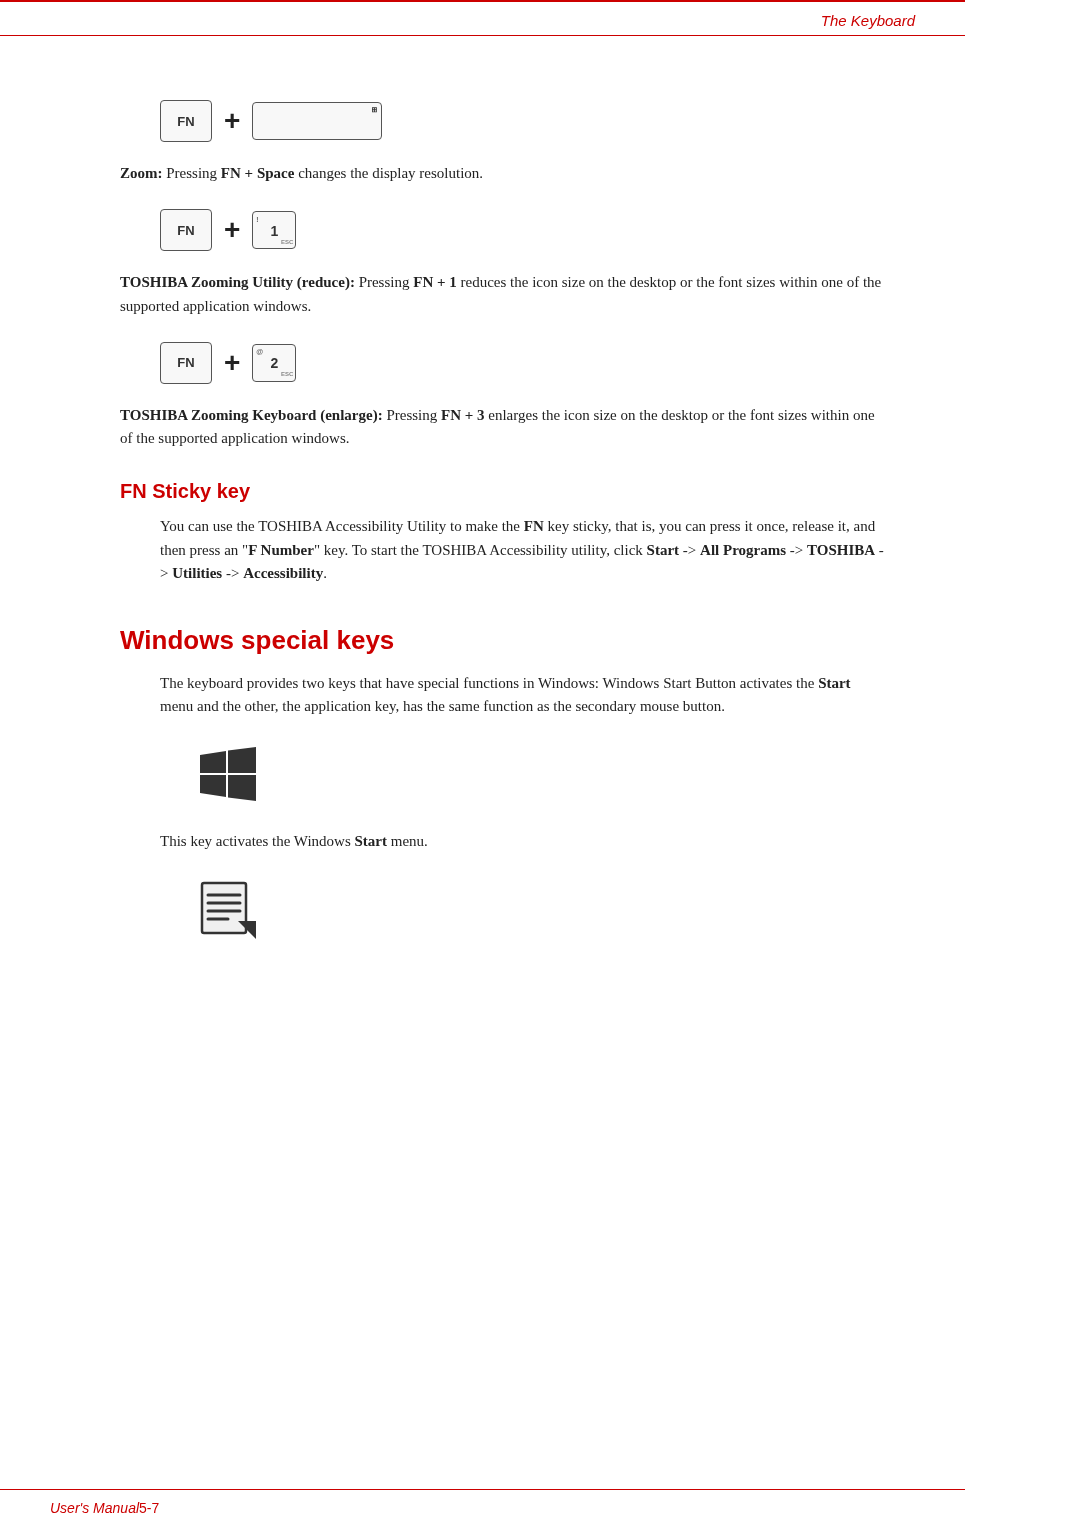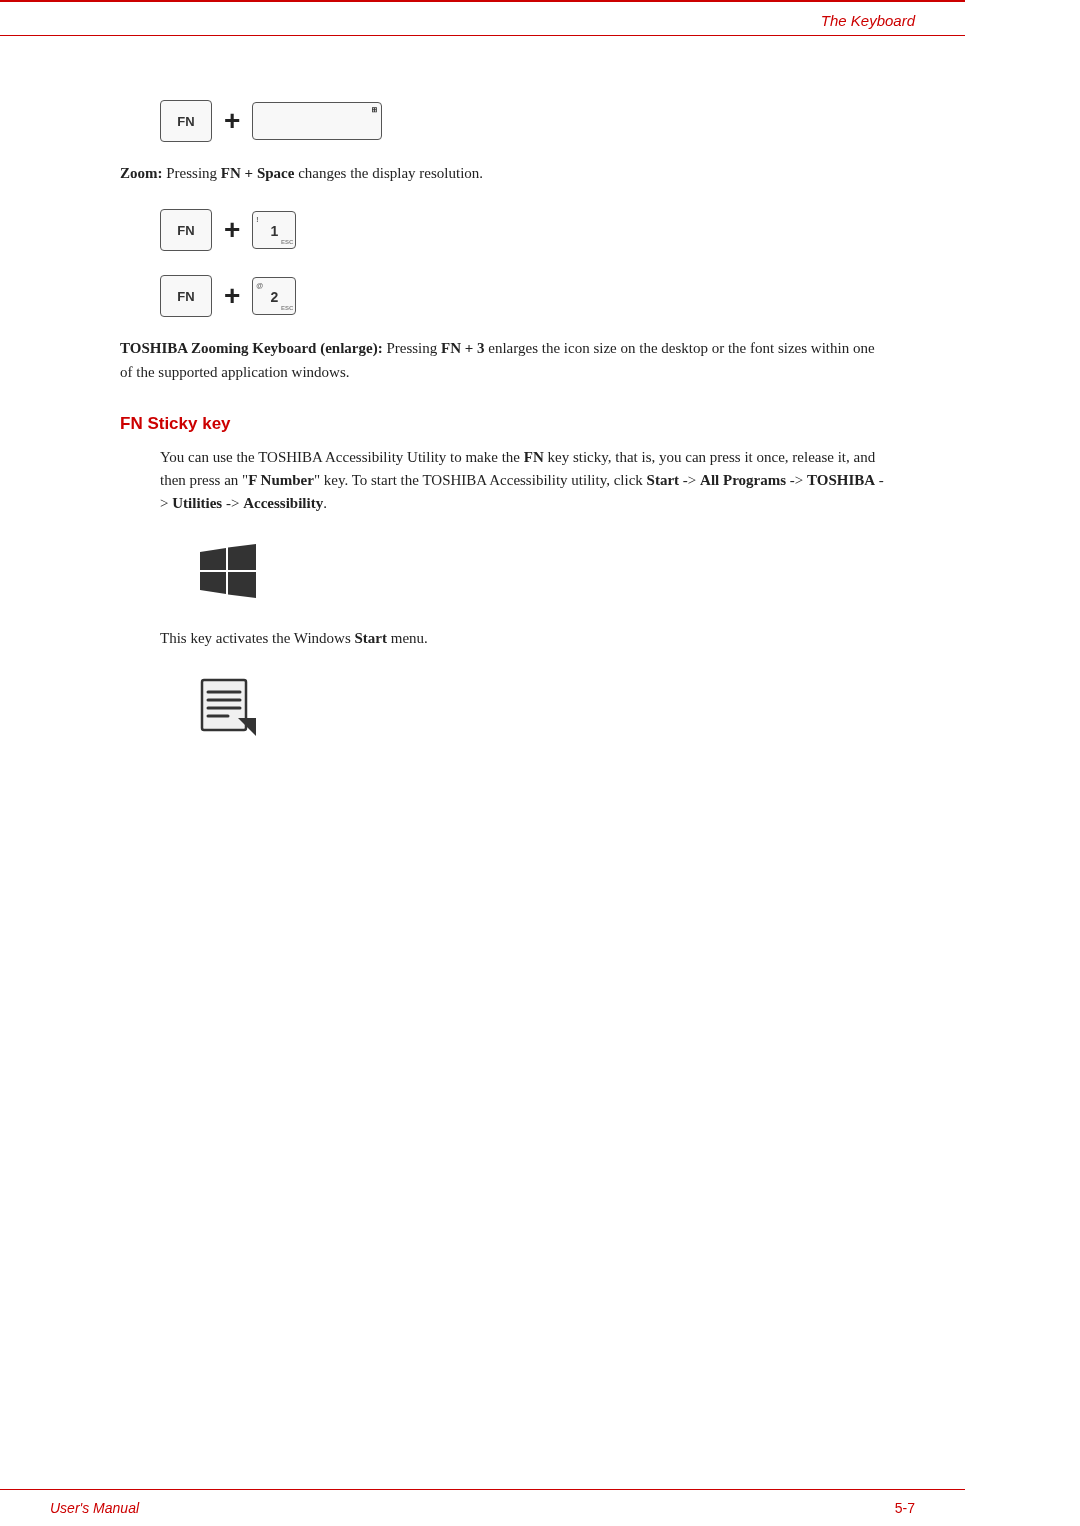--- a/index.html
+++ b/index.html
@@ -130,21 +130,21 @@
       font-family: Liberation Serif, serif;
     }
 
     .para b, .para strong {
       font-weight: bold;
     }
 
     
     .section-heading-fn {
       color: #c00;
-      font-size: 17px;
+      font-size: 20px;
       font-weight: bold;
       margin: 30px 0 12px 0;
     }
 
     .fn-sticky-content {
       margin-left: 40px;
       line-height: 1.6;
     }
 
     
@@ -171,21 +171,21 @@
     }
 
     
     .app-key-container {
       margin: 28px 0 20px 40px;
     }
 
     
     .page-footer {
       display: flex;
-      justify-content: space-between;
+      justify-content: flex-start;
       padding: 10px 50px;
       border-top: 1px solid #c00;
       margin-top: auto;
     }
 
     .footer-left {
       color: #c00;
       font-size: 14px;
       font-style: italic;
     }
@@ -252,20 +252,23 @@
       <span class="plus-sign">+</span>
       <div class="key-box key-1">
         <div class="key-inner">
           <span class="key-number-top" style="font-size:7px;color:#666;align-self:flex-start;margin-left:3px;margin-top:2px;">!</span>
           <span class="key-number-main">1</span>
           <span class="key-number-sub" style="font-size:6px;color:#888;align-self:flex-end;margin-right:2px;margin-bottom:2px;">ESC</span>
         </div>
       </div>
     </div>
 
+    <p class="para">
+      <strong>TOSHIBA Zooming Utility (reduce):</strong> Pressing <strong>FN + 1</strong> reduces the icon size on the desktop or the font sizes within one of the supported application windows.
+    </p>
 
     <div class="key-combo">
       <div class="key-box key-fn">
         <span>FN</span>
       </div>
       <span class="plus-sign">+</span>
       <div class="key-box key-2">
         <div class="key-inner">
           <span style="font-size:7px;color:#666;align-self:flex-start;margin-left:3px;margin-top:2px;">@</span>
           <span class="key-number-main">2</span>
@@ -278,22 +281,26 @@
       <strong>TOSHIBA Zooming Keyboard (enlarge):</strong> Pressing <strong>FN + 3</strong> enlarges the icon size on the desktop or the font sizes within one of the supported application windows.
     </p>
 
     <div class="section-heading-fn">FN Sticky key</div>
     <div class="fn-sticky-content">
       <p class="para">
         You can use the TOSHIBA Accessibility Utility to make the <strong>FN</strong> key sticky, that is, you can press it once, release it, and then press an "<strong>F Number</strong>" key. To start the TOSHIBA Accessibility utility, click <strong>Start</strong> -&gt; <strong>All Programs</strong> -&gt; <strong>TOSHIBA</strong> -&gt; <strong>Utilities</strong> -&gt; <strong>Accessibility</strong>.
       </p>
     </div>
 
+    <div class="section-heading-windows">Windows special keys</div>
 
     <div class="windows-content">
+      <p class="para">
+        The keyboard provides two keys that have special functions in Windows: Windows Start Button activates the <strong>Start</strong> menu and the other, the application key, has the same function as the secondary mouse button.
+      </p>
 
       <div class="win-logo-container">
         <svg class="win-logo" viewBox="0 0 60 56" xmlns="http://www.w3.org/2000/svg">
 
           <g fill="#333">
 
             <path d="M0,8 L26,4 L26,26 L0,26 Z"></path>
 
             <path d="M28,3.5 L56,0 L56,26 L28,26 Z"></path>
 

